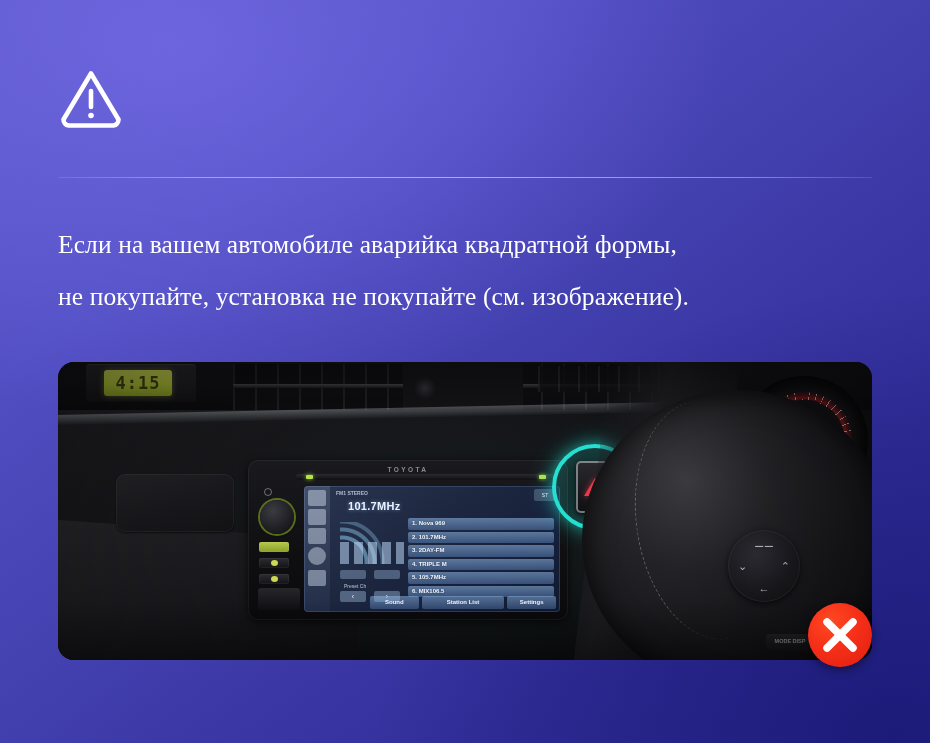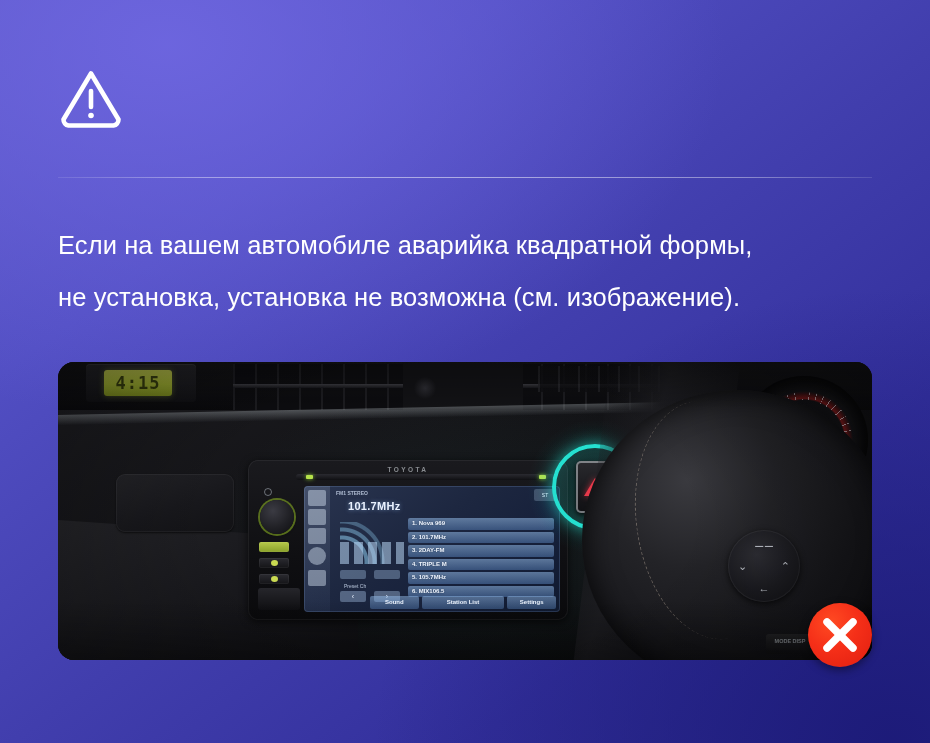--- a/index.html
+++ b/index.html
@@ -64,21 +64,21 @@
     position: absolute;
     left: 58px;
     top: 219px;
     width: 830px;
     color: #ffffff;
     font-size: 25.5px;
     font-weight: 400;
     line-height: 52px;
     letter-spacing: 0.1px;
   }
-  .body-copy p { white-space: nowrap; }
+  .body-copy p { white-space: nowrap; font-family: Liberation Serif, serif; }
 
   
   .photo {
     position: absolute;
     left: 58px;
     top: 362px;
     width: 814px;
     height: 298px;
     border-radius: 16px;
     overflow: hidden;
@@ -374,21 +374,21 @@
         <line x1="33" y1="26" x2="33" y2="42" stroke="#ffffff" stroke-width="4.6" stroke-linecap="round"></line>
         <circle cx="33" cy="50.5" r="2.8" fill="#ffffff"></circle>
       </svg>
     </div>
   </div>
 
   <div class="divider"></div>
 
   <div class="body-copy">
     <p>Если на вашем автомобиле аварийка квадратной формы,</p>
-    <p>не установка, установка не возможна (см. изображение).</p>
+    <p>не покупайте, установка не покупайте (см. изображение).</p>
   </div>
 
   <div class="photo">
     <div class="photo-inner">
 
       <div class="dash-top"></div>
       <div class="vents"></div>
       <div class="vent-bar"></div>
       <div class="knob-cluster"></div>
       <div class="vents-right"></div>

